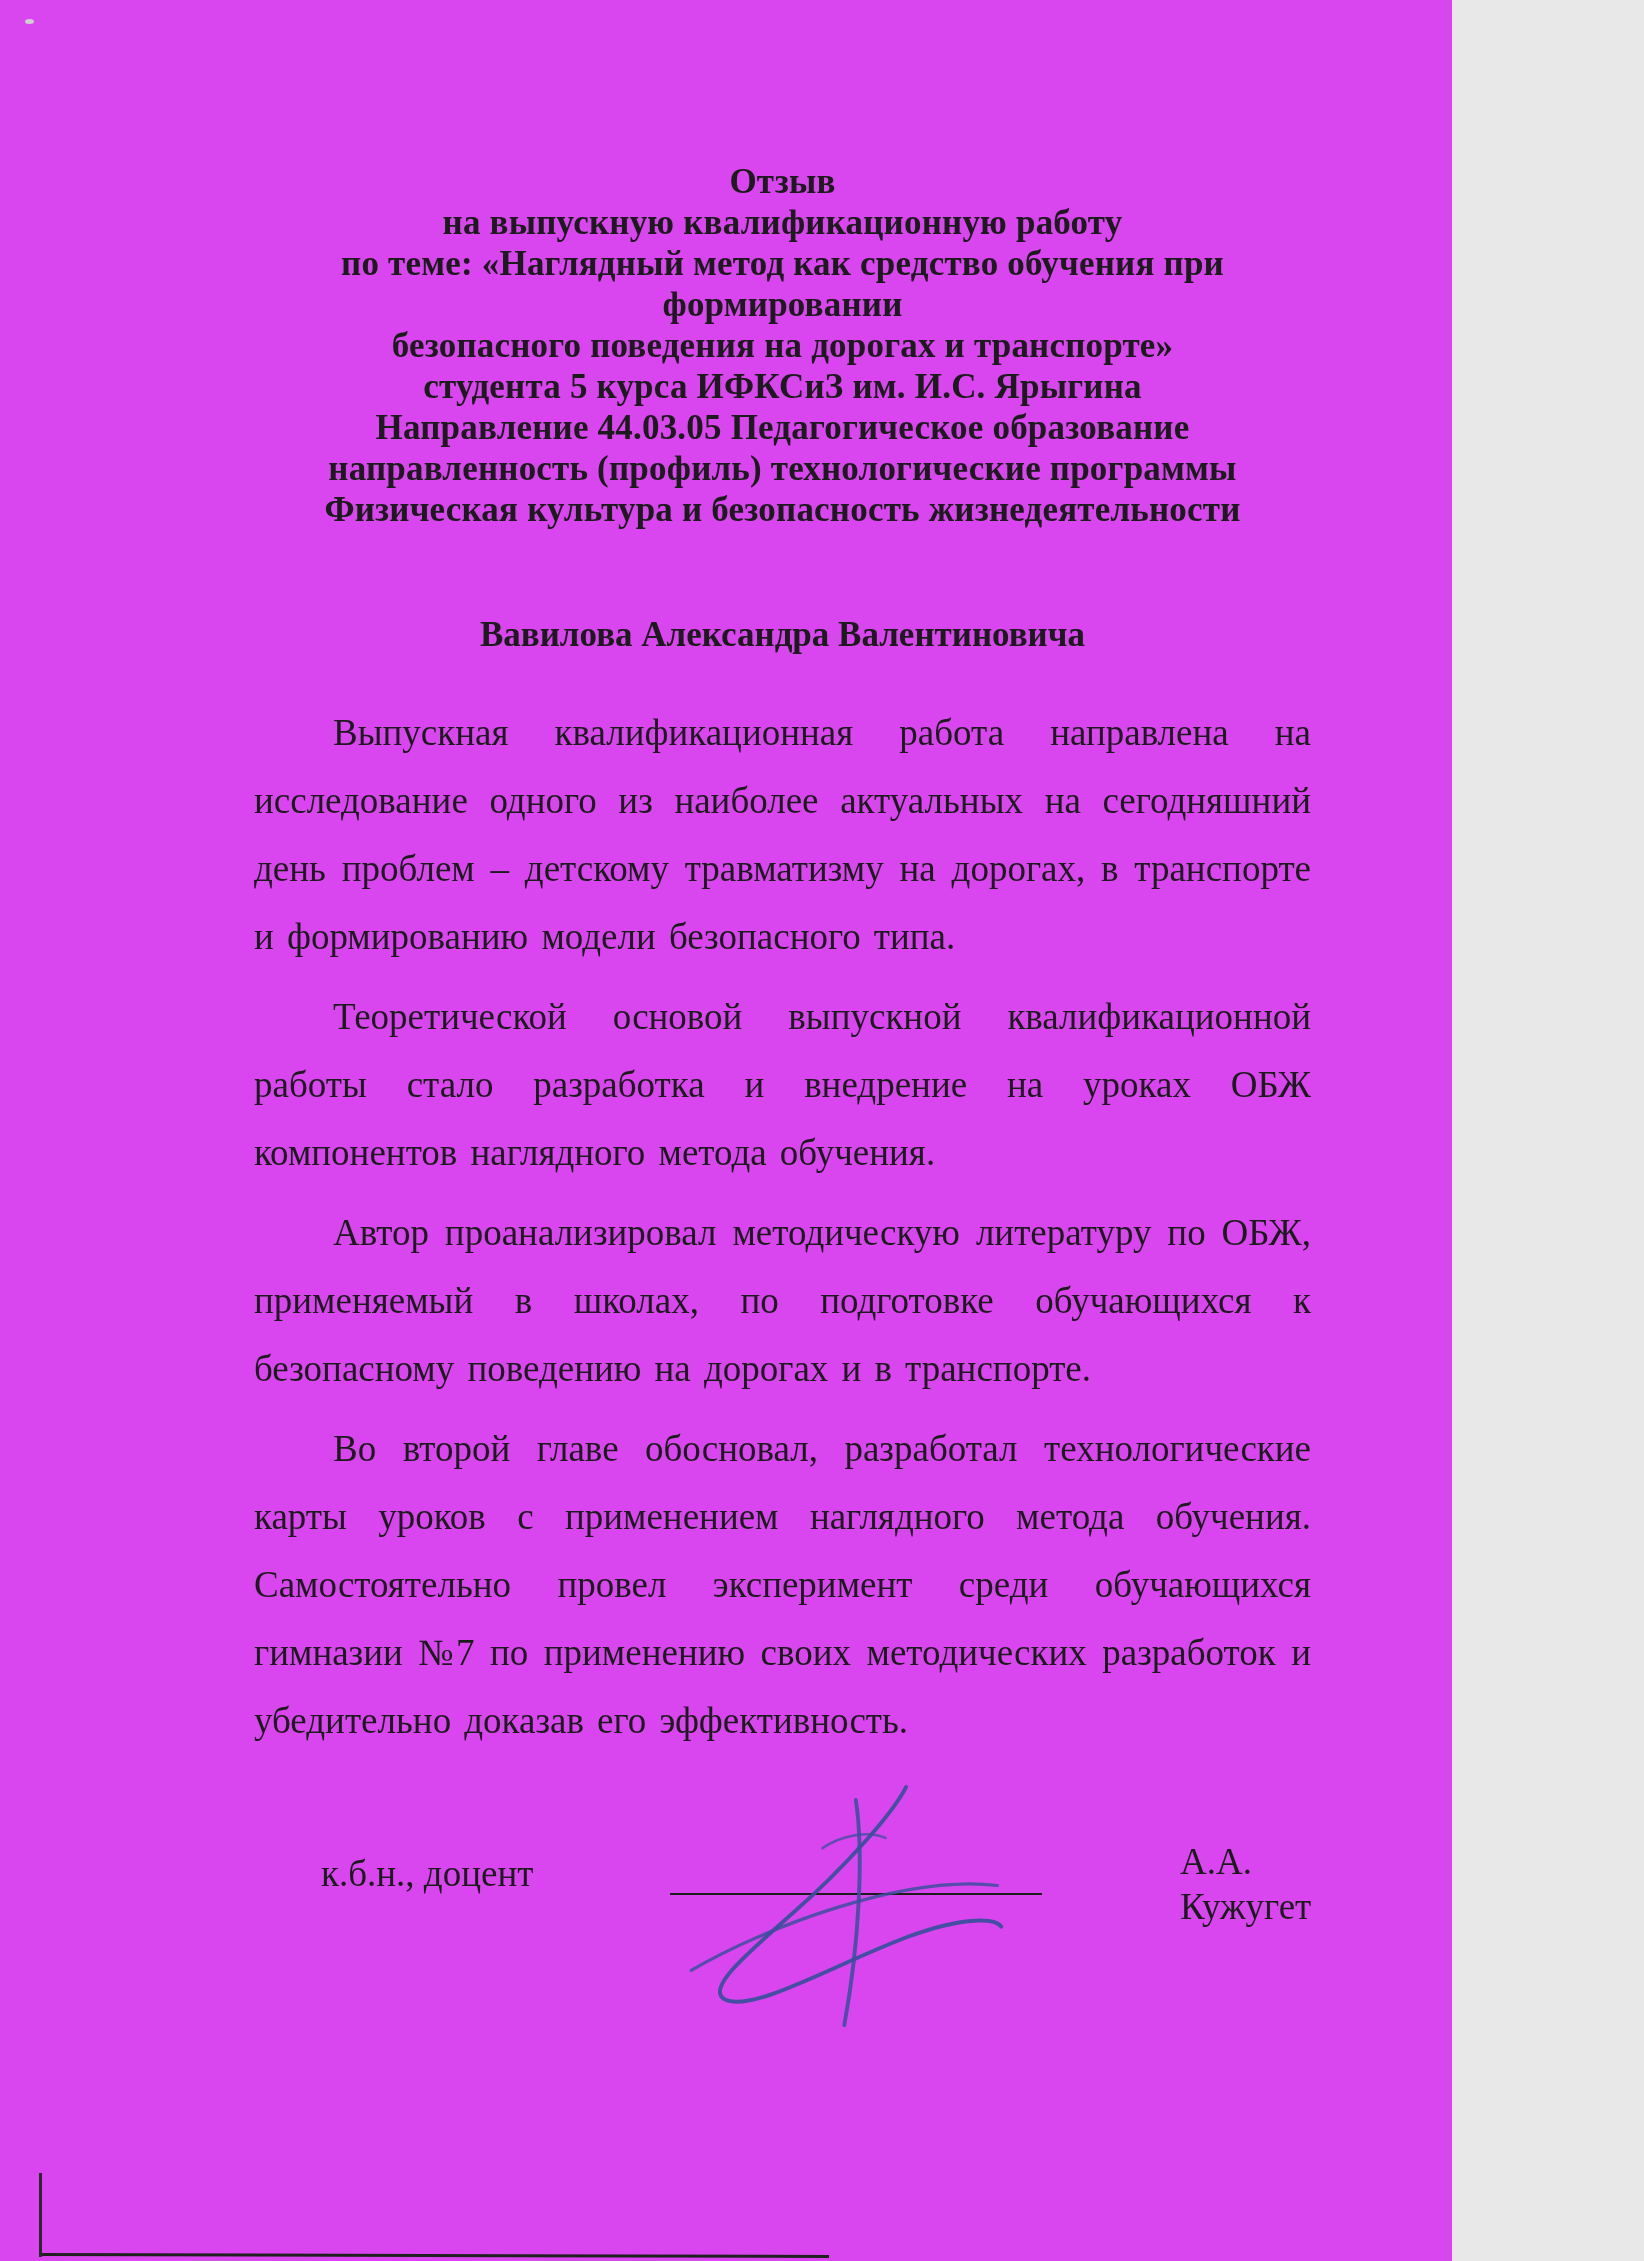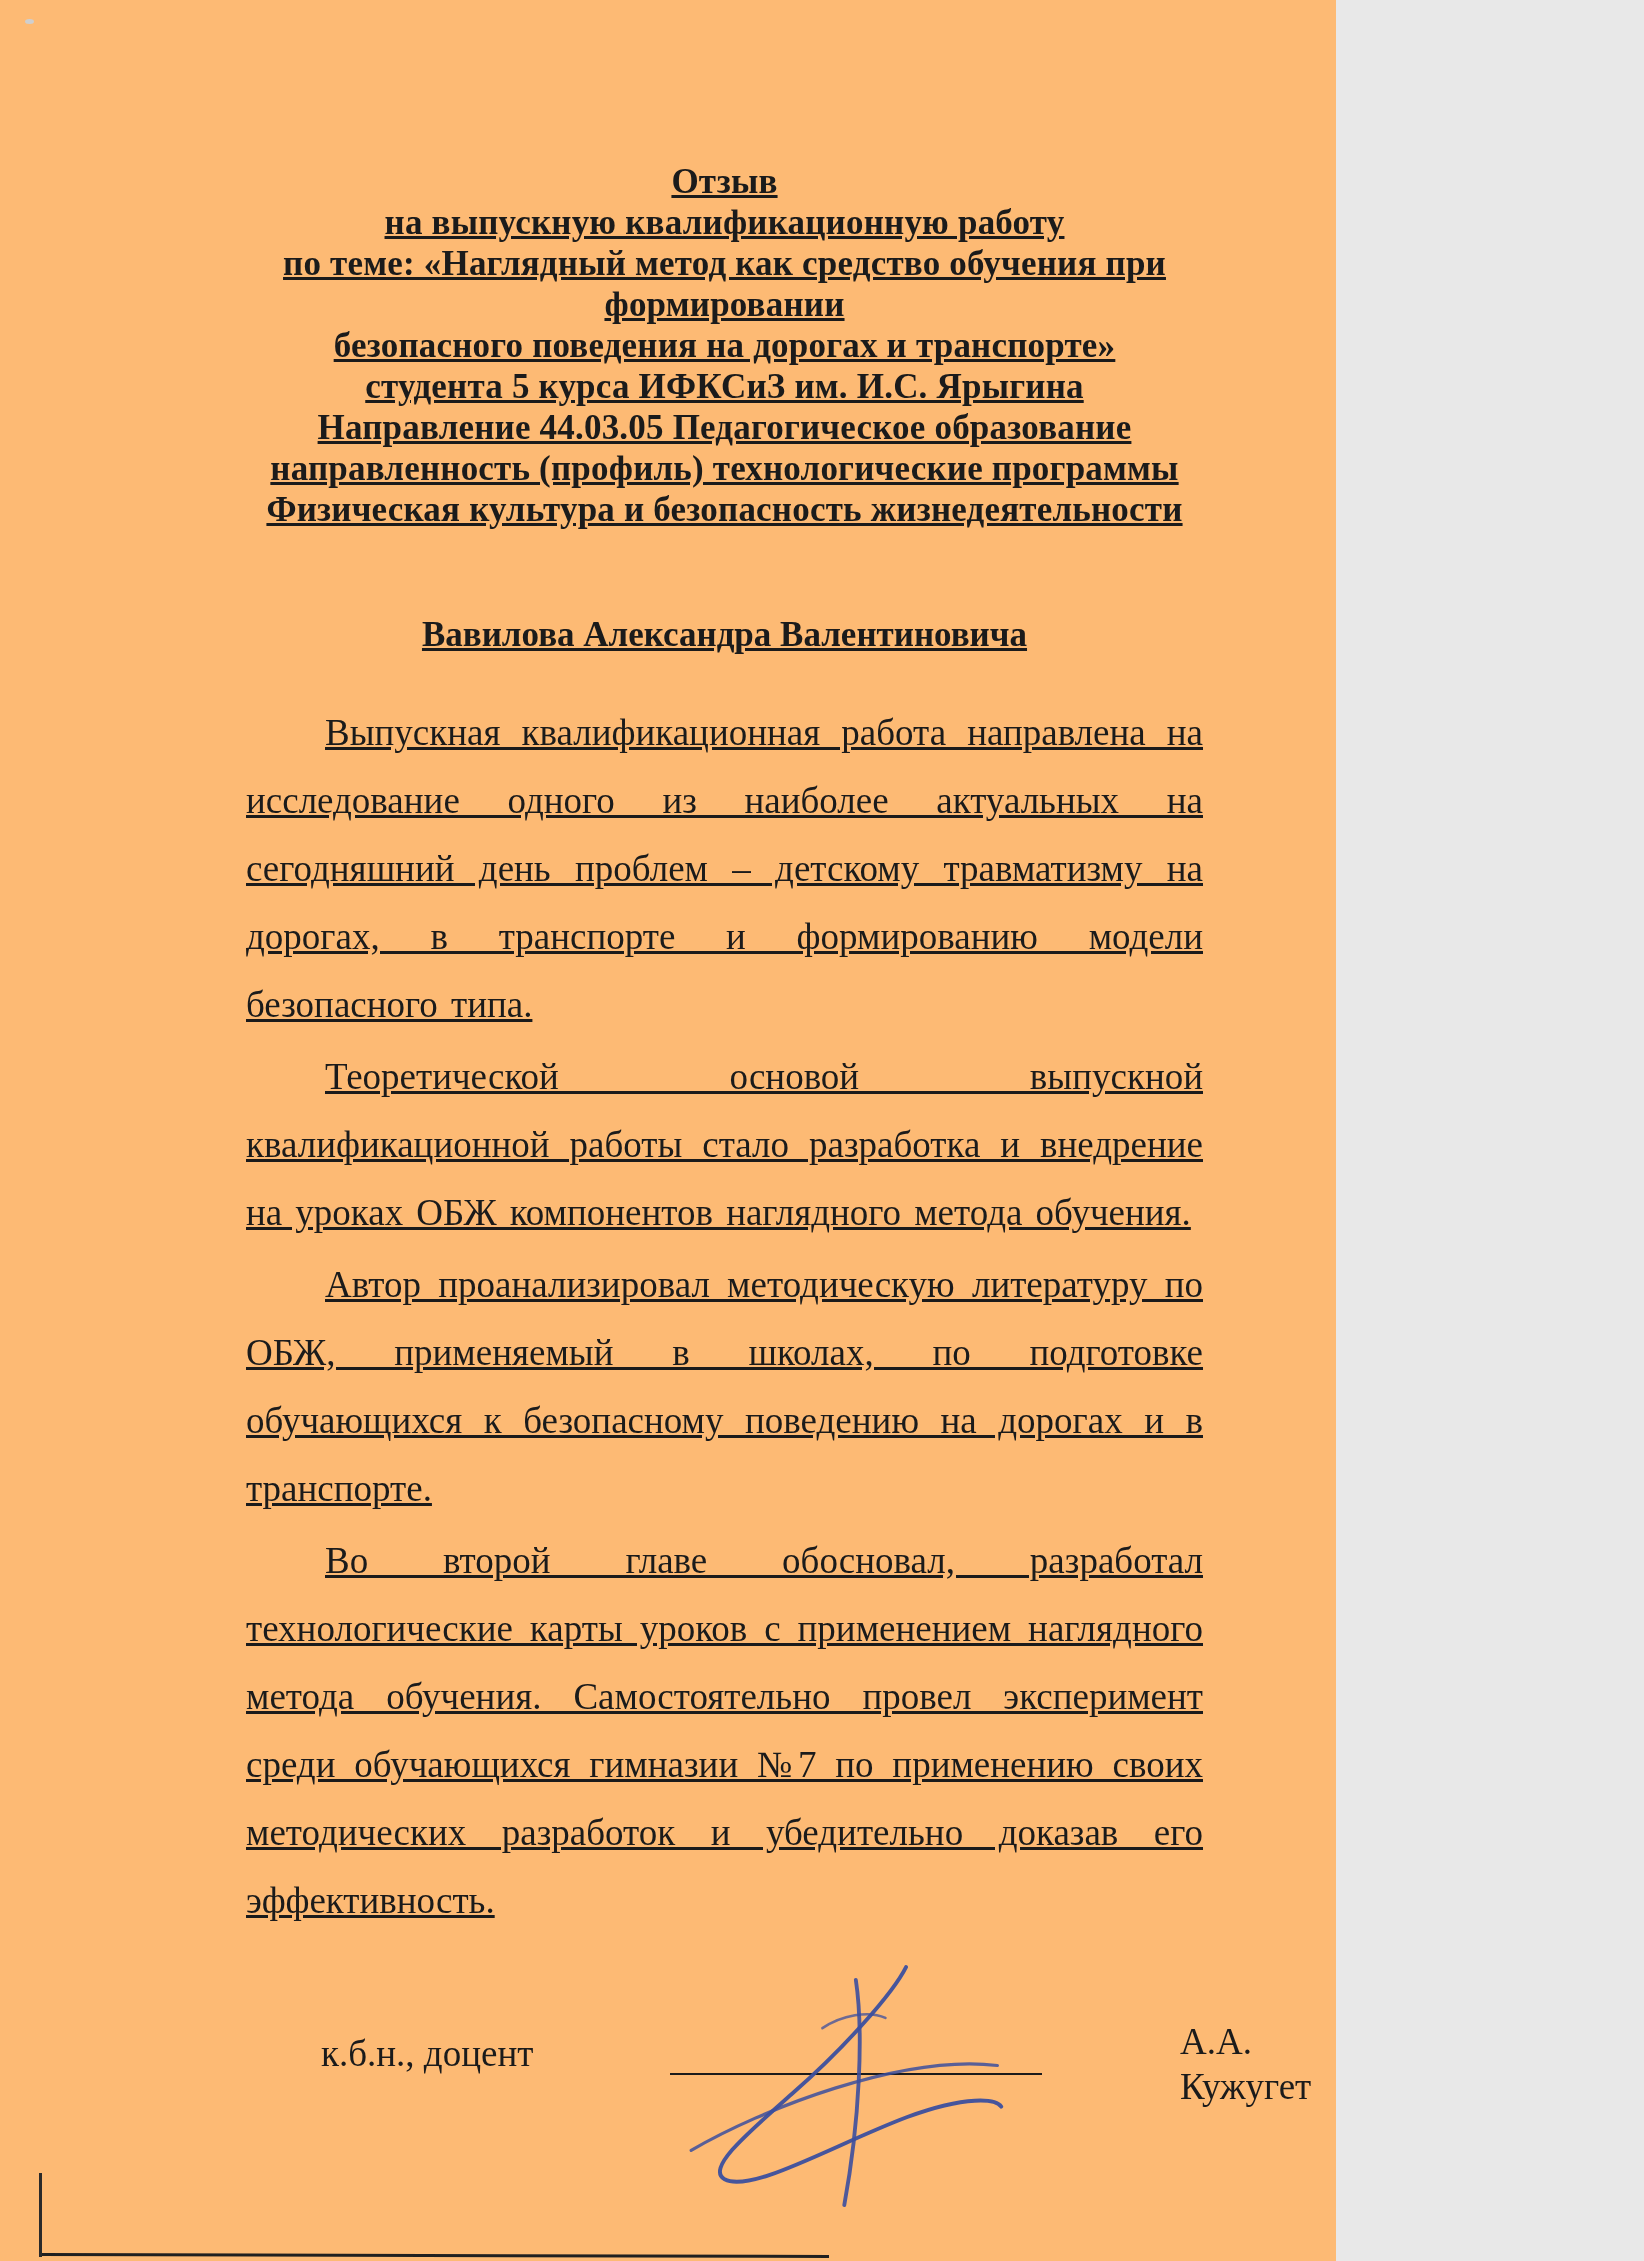--- a/index.html
+++ b/index.html
@@ -2,29 +2,28 @@
 <html style="font-size:10.3px"><head>
 <meta charset="utf-8">
 <style>
   html, body {
     margin: 0;
     padding: 0;
     background: #e8e8e8;
   }
   .page {
     position: relative;
-    width: 1336px;
+    width: 1452px;
     height: 2261px;
-    background: #fdba74;
+    background: #d946ef;
     font-family: "Liberation Serif", serif;
     color: #1b1b1b;
     overflow: hidden;
     box-sizing: border-box;
     padding: 161px 129px 0 242px;
-    text-decoration: underline;
   }
   .header-block {
     text-align: center;
     font-weight: bold;
     font-size: 35px;
     line-height: 41px;
     letter-spacing: 0.2px;
   }
   .author-line {
     text-align: center;
@@ -33,21 +32,21 @@
     line-height: 41px;
     margin-top: 84px;
   }
   .body-block {
     margin-top: 44px;
     font-size: 37px;
     line-height: 68px;
     text-align: justify;
   }
   .body-block p {
-    margin: 4px;
+    margin: 12px;
     text-indent: 79px;
     word-spacing: 3.9px;
   }
   .signature-block {
     position: relative;
     margin-top: 29px;
     height: 361px;
     font-size: 37px;
     line-height: 45px;
   }

